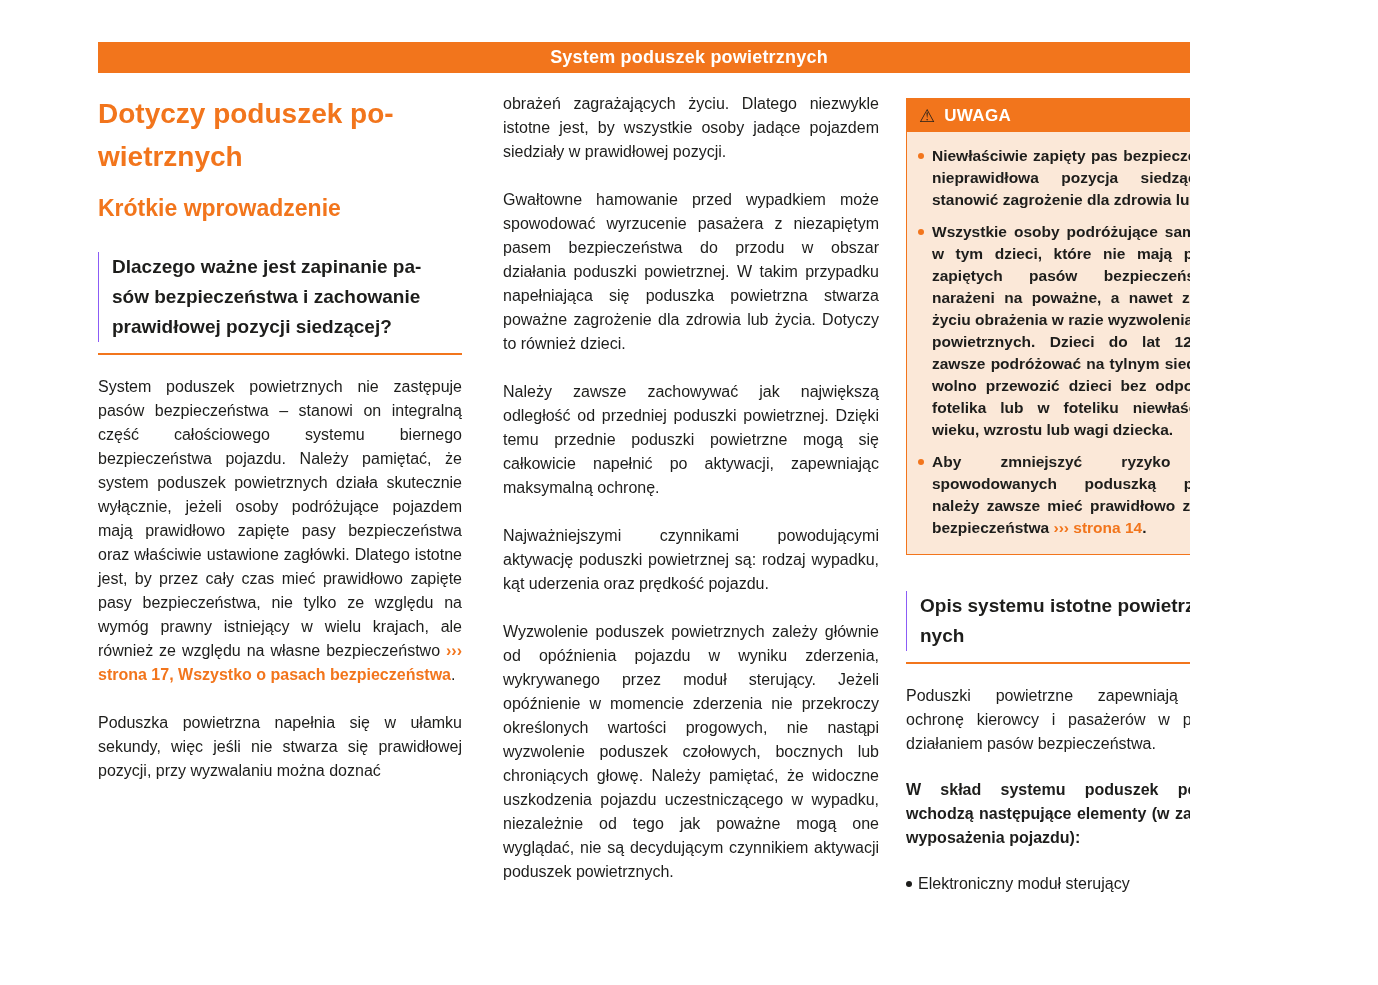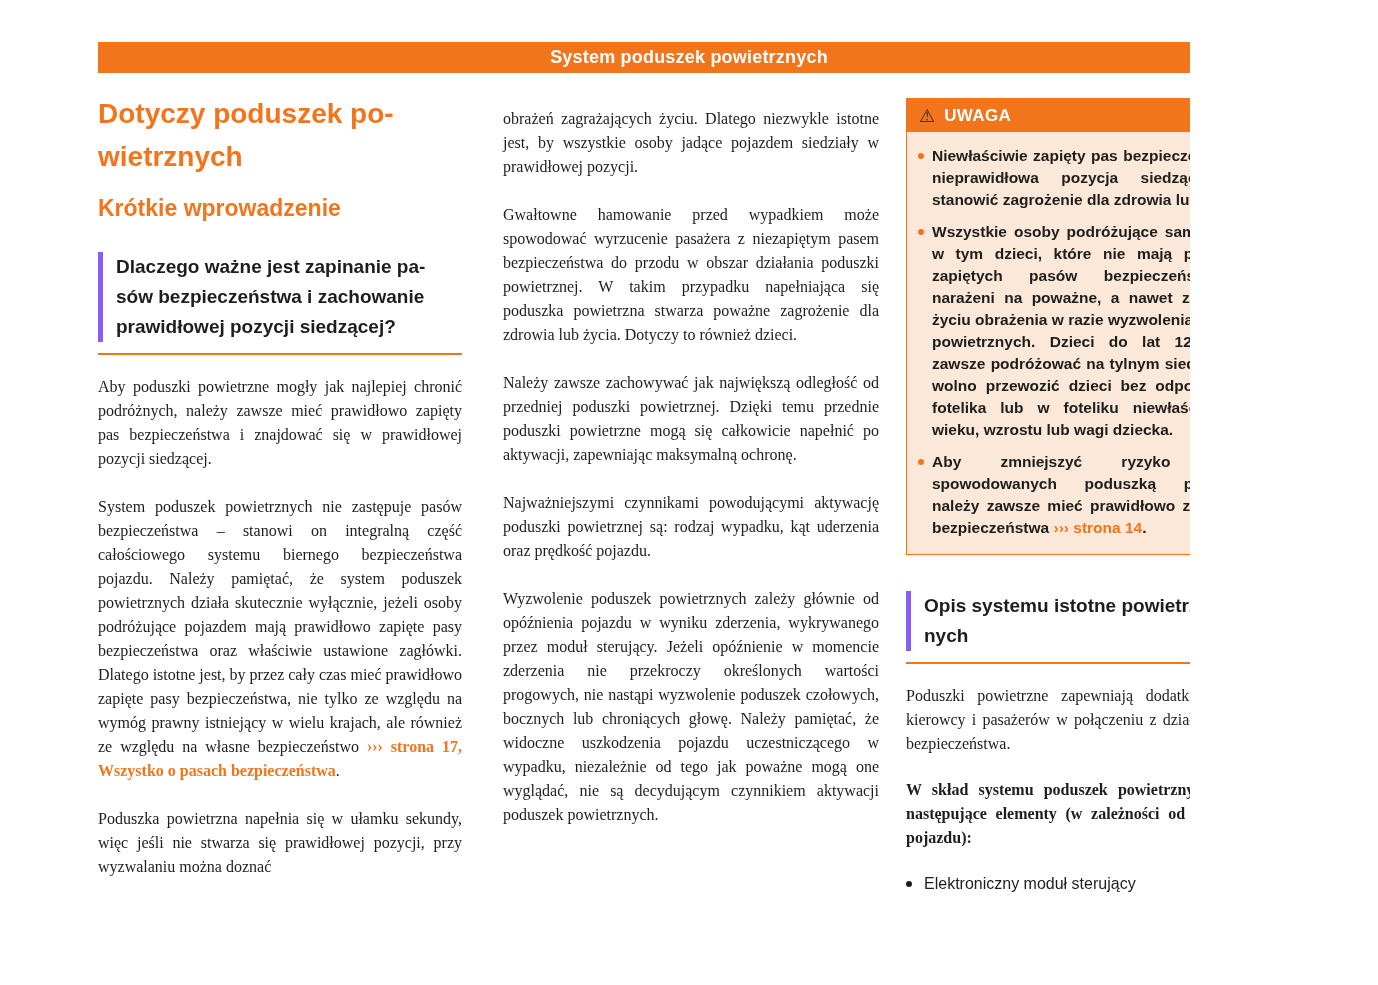--- a/index.html
+++ b/index.html
@@ -24,26 +24,26 @@
   .col-2 { left: 503px; top: 92px; width: 376px; }
   .col-3 { left: 906px; top: 98px; width: 374px; }
 
   .prelines { white-space: pre-line; }
 
   .main-title  { margin: 0 0 16px; font-size: 28px; line-height: 43px; color: #F2751C; font-weight: bold; }
   .intro-title { margin: 0 0 30px; font-size: 23px; line-height: 28px; color: #F2751C; font-weight: bold; }
 
   .section-heading-block { margin: 0 0 20px; }
   .section-heading {
-    margin: 0; border-left: 5px solid #8b5cf6; padding-left: 13px;
+    margin: 0; border-left: 1px solid #8b5cf6; padding-left: 13px;
     font-size: 19px; line-height: 30px; font-weight: bold; color: #1d1d1b;
   }
   .orange-rule { height: 2px; background: #F2751C; margin-top: 11px; }
 
-  .body-text { margin: 15px 0 24px; font-size: 16px; line-height: 24px; text-align: justify; hyphens: auto; font-family: Liberation Serif, serif; -webkit-hyphens: auto; }
+  .body-text { margin: 0 0 24px; font-size: 16px; line-height: 24px; text-align: justify; hyphens: auto; -webkit-hyphens: auto; }
   .body-text.bold { font-weight: bold; }
   .col-3 .body-text { margin-bottom: 22px; }
 
   .ref { color: #F2751C; font-weight: bold; text-decoration: none; cursor: pointer; }
 
   .warning-box { border: 1px solid #F2751C; background: #FBE8D8; margin-bottom: 36px; }
   .warning-header {
     background: #F2751C; height: 33px;
     display: flex; align-items: center; gap: 9px; padding: 0 12px; color: #ffffff;
   }
@@ -53,21 +53,21 @@
   .warning-item {
     position: relative; padding-left: 15px; margin-bottom: 10px;
     font-size: 15.5px; line-height: 22px; font-weight: bold; text-align: justify;
     hyphens: auto; -webkit-hyphens: auto;
   }
   .warning-item::before {
     content: ""; position: absolute; left: 1px; top: 8px;
     width: 6px; height: 6px; border-radius: 50%; background: #F2751C;
   }
 
-  .list-item { display: flex; gap: 12px; font-size: 16px; line-height: 24px; text-align: right; }
+  .list-item { display: flex; gap: 6px; font-size: 16px; line-height: 24px; text-align: right; }
   .dot { width: 6px; height: 6px; border-radius: 50%; background: #1d1d1b; margin-top: 9px; flex: 0 0 auto; }
 
   .continuation { position: absolute; left: 1284px; top: 846px; font-size: 21px; font-weight: bold; color: #1d1d1b; }
   .page-number  { position: absolute; left: 1276px; top: 902px; font-size: 16px; font-weight: bold; color: #1d1d1b; }
 </style>
 </head>
 <body>
 
 <div class="page">
 
@@ -80,21 +80,20 @@
 wietrznych</h1>
     <h2 class="intro-title">Krótkie wprowadzenie</h2>
 
     <div class="section-heading-block">
       <h3 class="section-heading prelines">Dlaczego ważne jest zapinanie pa-
 sów bezpieczeństwa i zachowanie
 prawidłowej pozycji siedzącej?</h3>
       <div class="orange-rule"></div>
     </div>
 
-    <p class="body-text">Aby poduszki powietrzne mogły jak najlepiej chronić podróżnych, należy zawsze mieć prawidłowo zapięty pas bezpieczeństwa i znajdować się w prawidłowej pozycji siedzącej.</p>
 
     <p class="body-text"><span>System poduszek powietrznych nie zastępuje pasów bezpieczeństwa – stanowi on integralną część całościowego systemu biernego bezpieczeństwa pojazdu. Należy pamiętać, że system poduszek powietrznych działa skutecznie wyłącznie, jeżeli osoby podróżujące pojazdem mają prawidłowo zapięte pasy bezpieczeństwa oraz właściwie ustawione zagłówki. Dlatego istotne jest, by przez cały czas mieć prawidłowo zapięte pasy bezpieczeństwa, nie tylko ze względu na wymóg prawny istniejący w wielu krajach, ale również ze względu na własne bezpieczeństwo</span>
       <span class="ref">››› strona 17, Wszystko o pasach bezpieczeństwa</span><span>.</span></p>
 
     <p class="body-text">Poduszka powietrzna napełnia się w ułamku sekundy, więc jeśli nie stwarza się prawidłowej pozycji, przy wyzwalaniu można doznać</p>
   </div>
 
   <div class="col col-2">
     <p class="body-text">obrażeń zagrażających życiu. Dlatego niezwykle istotne jest, by wszystkie osoby jadące pojazdem siedziały w prawidłowej pozycji.</p>
     <p class="body-text">Gwałtowne hamowanie przed wypadkiem może spowodować wyrzucenie pasażera z niezapiętym pasem bezpieczeństwa do przodu w obszar działania poduszki powietrznej. W takim przypadku napełniająca się poduszka powietrzna stwarza poważne zagrożenie dla zdrowia lub życia. Dotyczy to również dzieci.</p>

